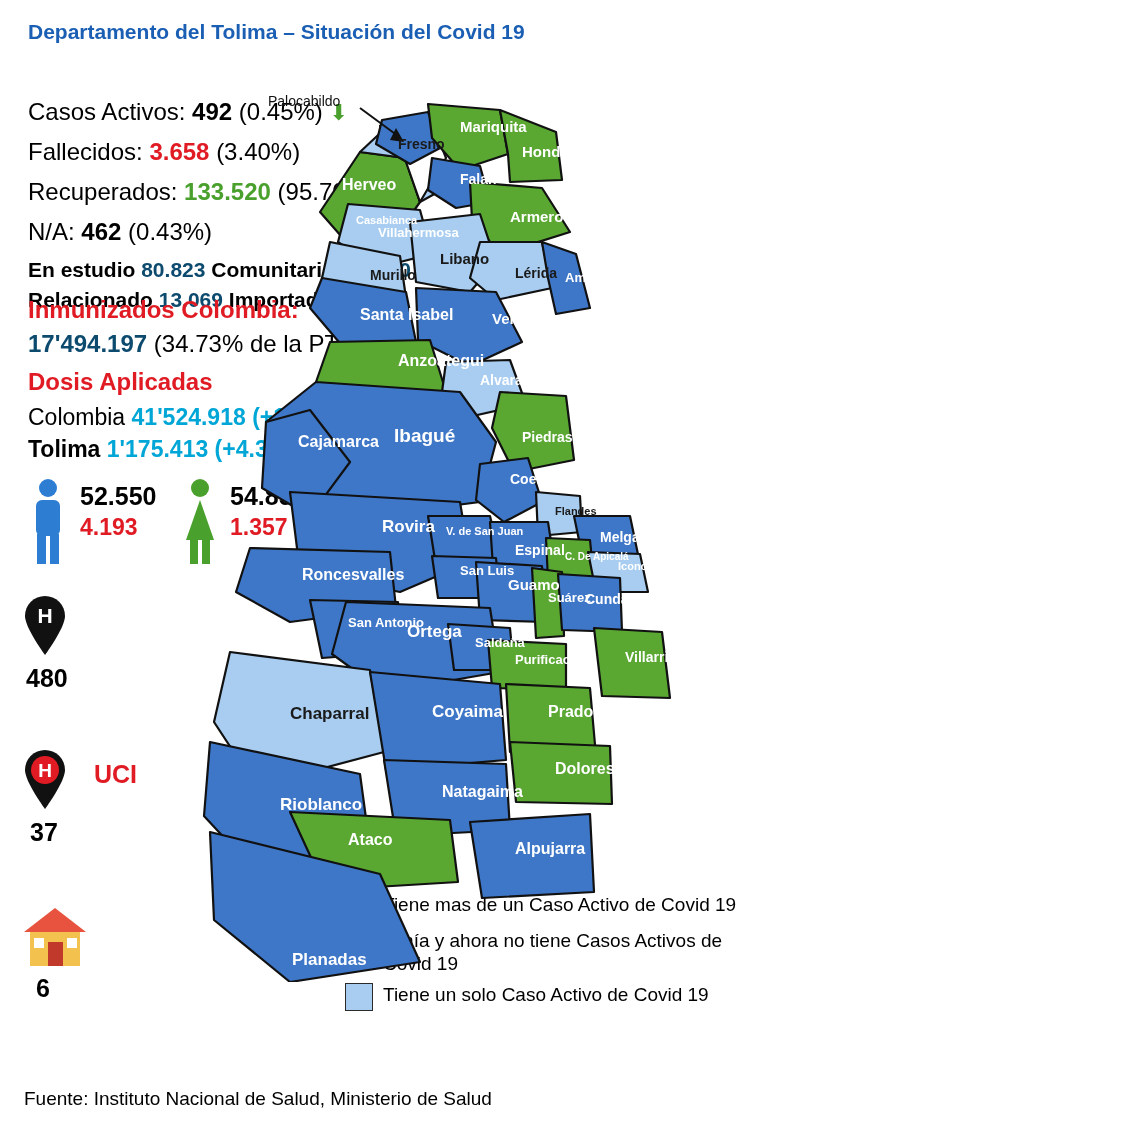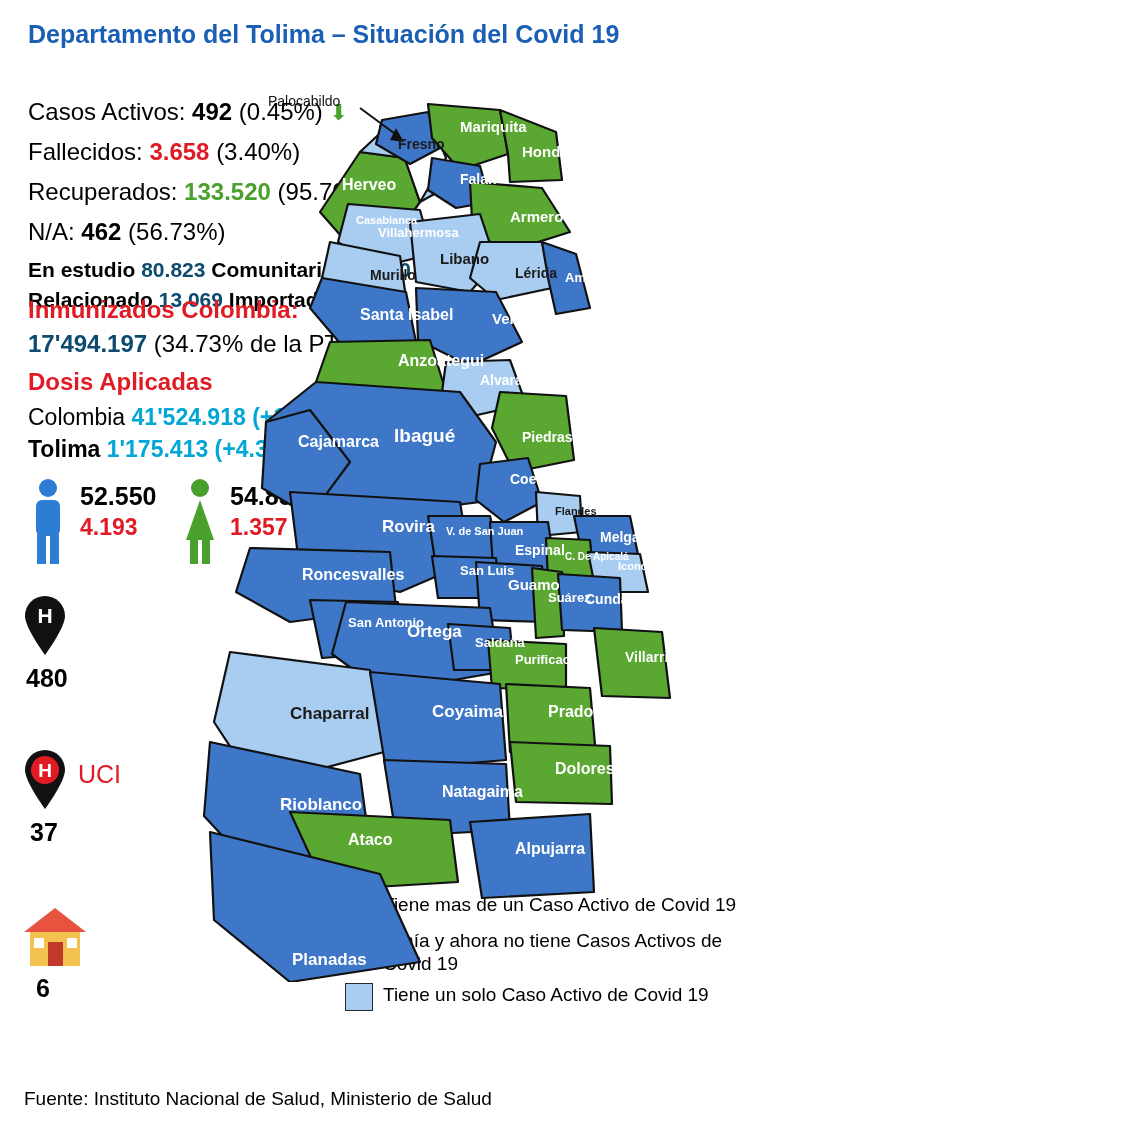--- a/index.html
+++ b/index.html
@@ -5,21 +5,21 @@
   html,body{margin:0;padding:0;}
   body{
     width:1146px;height:1129px;background:#ffffff;
     font-family:"Liberation Sans", sans-serif;
     color:#000;overflow:hidden;position:relative;
   }
   
   #left{position:absolute;left:0;top:0;width:745px;height:1129px;}
   #title{
     position:absolute;left:28px;top:20px;width:700px;
-    font-size:25px;font-weight:bold;color:#1a5fb4;white-space:nowrap;
+    font-size:21px;font-weight:bold;color:#1a5fb4;white-space:nowrap;
   }
   .stat{position:absolute;left:28px;font-size:24px;white-space:nowrap;}
   .b{font-weight:bold;}
   .blue{color:#0c4a6e;}
   .red{color:#e01b24;}
   .green{color:#4aa02c;}
   .small{font-size:21px;}
   #arrowdown{color:#4aa02c;font-size:22px;}
   #inm{position:absolute;left:28px;top:296px;font-size:24px;font-weight:bold;color:#e01b24;}
   #inmval{position:absolute;left:28px;top:330px;font-size:24px;}
@@ -30,21 +30,21 @@
 
   
   #gender{position:absolute;left:28px;top:478px;width:280px;height:90px;}
   .gfig{position:absolute;top:0;}
   .gnum{position:absolute;font-size:25px;font-weight:bold;}
   .gnum2{position:absolute;font-size:23px;font-weight:bold;color:#e01b24;}
 
   
   .pin{position:absolute;width:46px;height:60px;}
   .pinlabel{position:absolute;font-size:25px;font-weight:bold;}
-  #uci{position:absolute;font-size:25px;font-weight:normal;color:#e01b24;}
+  #uci{position:absolute;font-size:25px;font-weight:bold;color:#e01b24;margin-left:16px;}
 
   
   #house{position:absolute;left:22px;top:906px;width:66px;height:62px;}
 
   
   #legend{position:absolute;left:345px;top:893px;width:392px;}
   .lgrow{display:flex;align-items:flex-start;margin-bottom:8px;}
   .sw{width:26px;height:26px;flex:0 0 26px;margin-right:10px;border:1px solid #2a2a2a;}
   .lgtxt{font-size:19px;line-height:23px;}
 
@@ -84,21 +84,21 @@
 
   <div class="stat" style="top:178px;">
     <span>Recuperados:</span>
     <span class="b green">133.520</span>
     <span>(95.70%)</span>
   </div>
 
   <div class="stat" style="top:218px;">
     <span>N/A:</span>
     <span class="b">462</span>
-    <span>(56.73%)</span>
+    <span>(0.43%)</span>
   </div>
 
   <div class="stat small b" style="top:258px;">
     <span>En estudio</span>
     <span class="blue">80.823</span>
     <span>Comunitaria:</span>
     <span class="blue">13.480</span>
   </div>
 
   <div class="stat small b" style="top:288px;">

